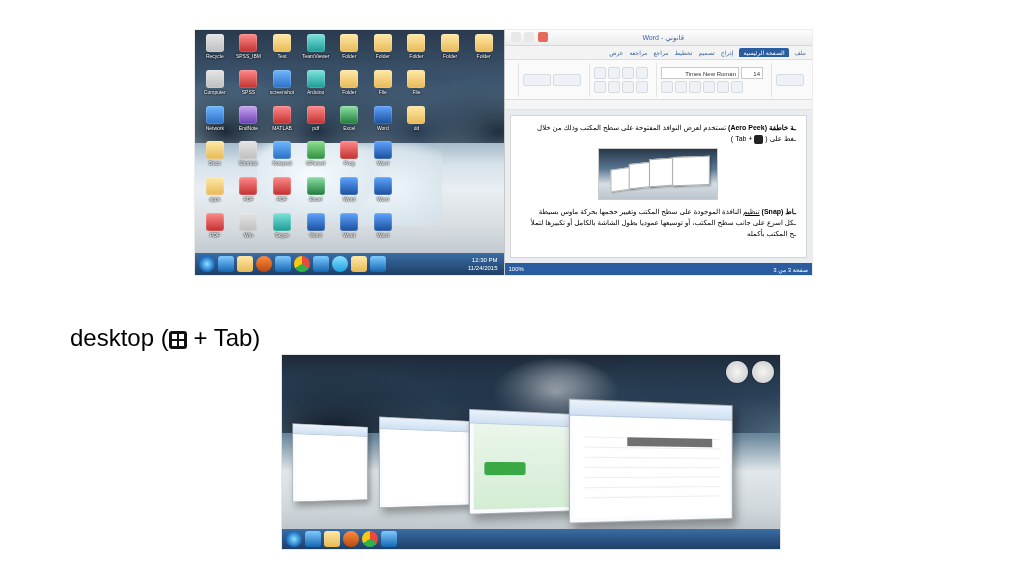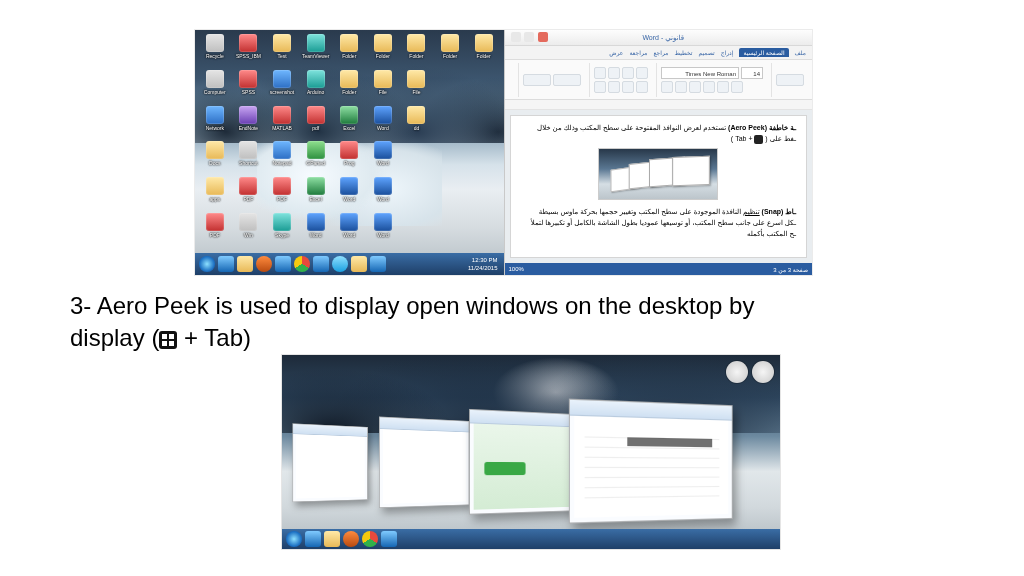--- a/index.html
+++ b/index.html
@@ -524,22 +524,22 @@
       </div>
     </div>
     <div class="word-status">
       <span>صفحة 3 من 3</span>
       <span>100%</span>
     </div>
   </div>
 </div>
 
 <div class="caption">
-  <span>3- Aero Peek is used to display open windows on the desktop by</span><br>
-  <span>display (</span><span class="winkey-inline"></span><span> + Tab)</span>
+  <br>
+  <span>desktop (</span><span class="winkey-inline"></span><span> + Tab)</span>
 </div>
 
 <div class="bottom-shot">
   <div class="sky-gradient"></div>
   <div class="gadgets">
     <div class="gadget"></div>
     <div class="gadget"></div>
   </div>
   <div class="flip3d-stage">
     <div class="fw fw1">

